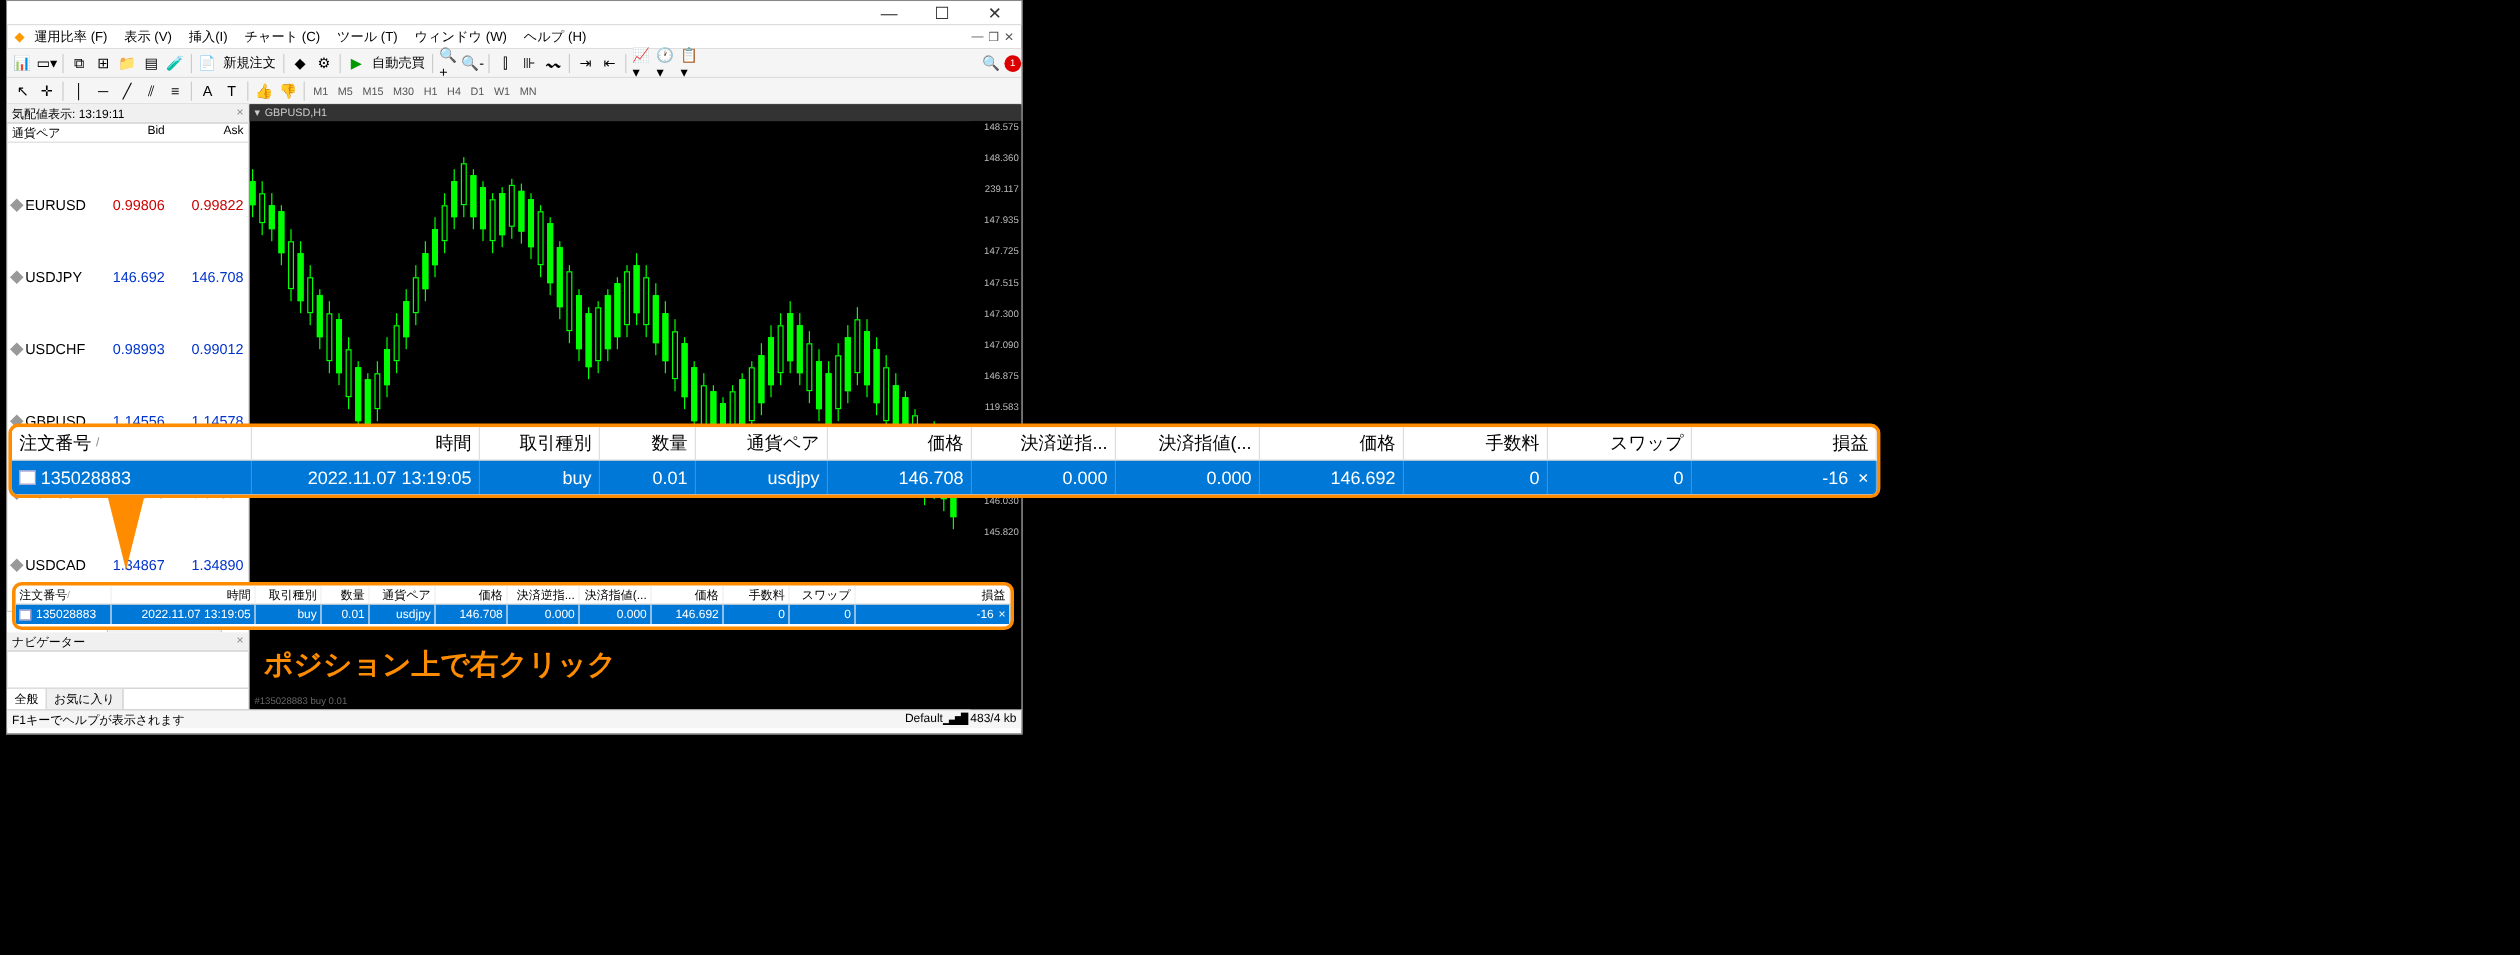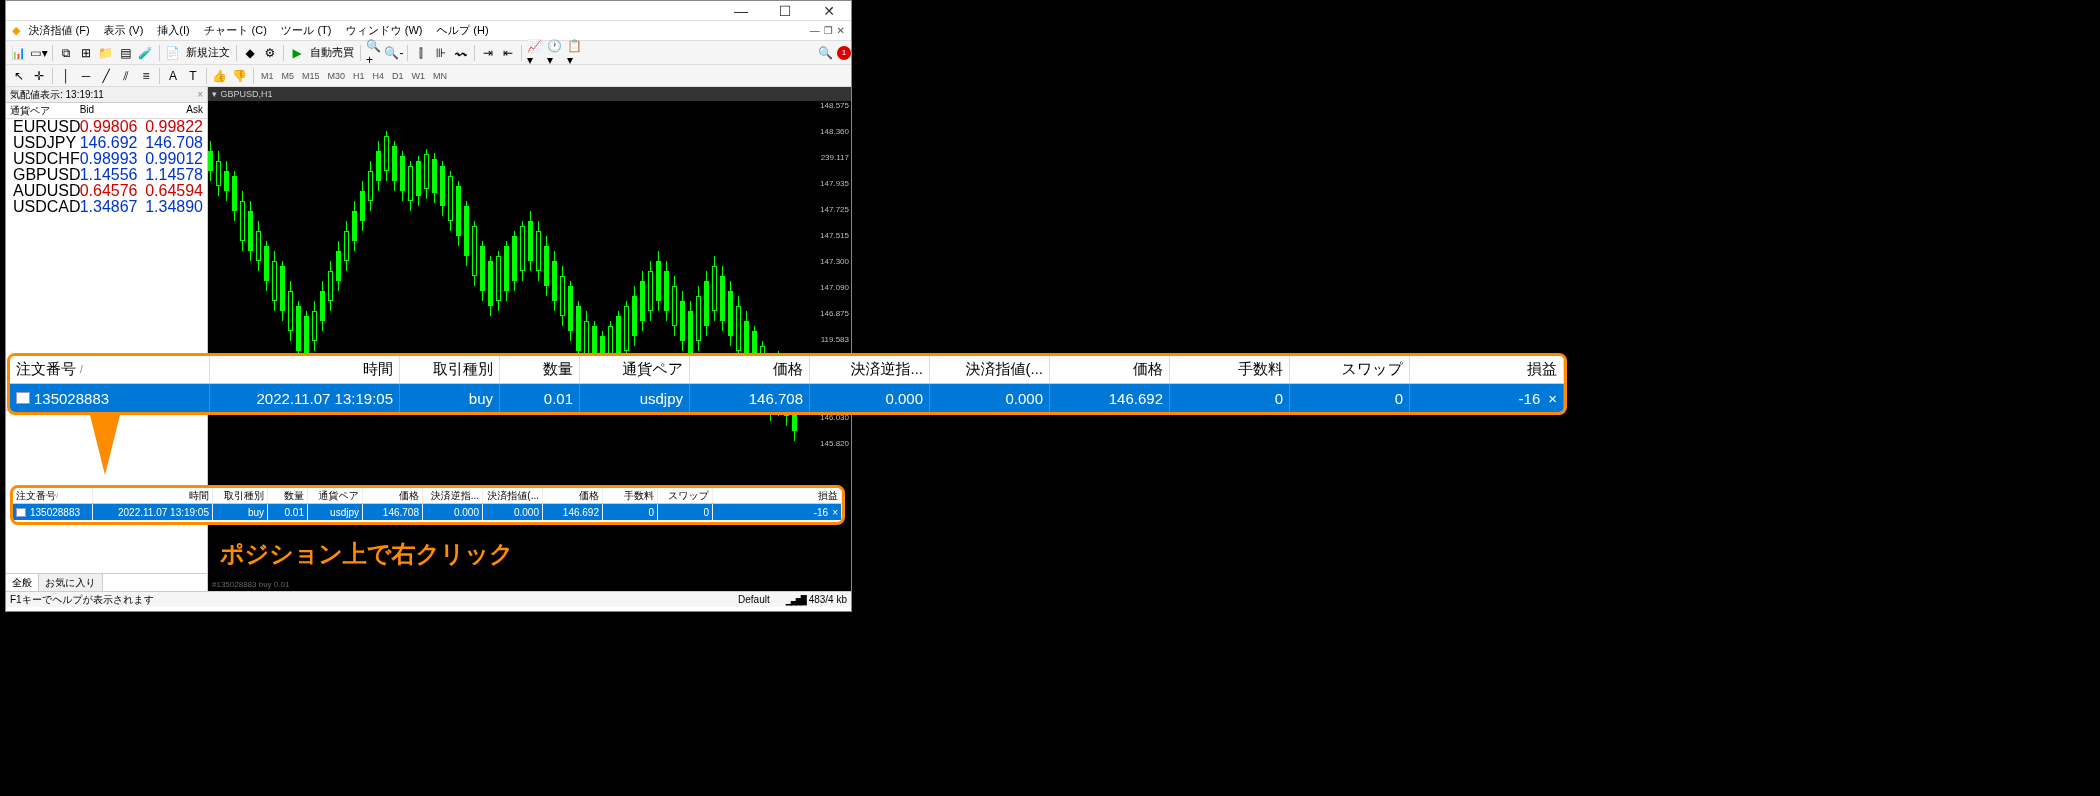--- a/index.html
+++ b/index.html
@@ -19,23 +19,23 @@
 .tb-text { font-size: 11px; padding: 0 2px; }
 .toolbar2 { height: 22px; display: flex; align-items: center; gap: 2px; padding-left: 4px; border-bottom: 1px solid #ddd; background: #f5f5f5; }
 .tf-btn { font-size: 9px; padding: 1px 3px; color: #555; }
 .main-area { display: flex; height: calc(100% - 106px); }
 .left-panel { width: 202px; display: flex; flex-direction: column; border-right: 1px solid #ccc; }
 .panel-header { height: 16px; background: #f0f0f0; border-bottom: 1px solid #ccc; font-size: 10px; padding-left: 4px; display: flex; align-items: center; justify-content: space-between; }
 .panel-header .close-x { padding-right: 4px; color: #888; }
 .watch-head { display: flex; height: 16px; font-size: 10px; border-bottom: 1px solid #ddd; }
 .watch-head > div { padding: 1px 4px; }
 .wh-sym { width: 70px; }
-.wh-bid { width: 66px; text-align: left; }
+.wh-bid { width: 66px; text-align: right; }
 .wh-ask { width: 66px; text-align: right; }
-.watch-row { display: flex; height: 16px; font-size: 16px; align-items: center; }
+.watch-row { display: flex; height: 16px; font-size: 12px; align-items: center; margin-top: 44px; }
 .watch-row .sym { width: 70px; padding-left: 4px; display: flex; align-items: center; gap: 3px; }
 .watch-row .bid { width: 66px; text-align: right; padding-right: 4px; }
 .watch-row .ask { width: 66px; text-align: right; padding-right: 4px; }
 .dia { width: 8px; height: 8px; transform: rotate(45deg); background: #999; display: inline-block; }
 .blue { color: #0033cc; }
 .red { color: #cc0000; }
 .panel-tabs { height: 18px; border-top: 1px solid #ccc; display: flex; font-size: 10px; }
 .ptab { padding: 2px 6px; border-right: 1px solid #ccc; background: #f0f0f0; }
 .ptab.active { background: #fff; }
 .nav-area { flex: 1; }
@@ -47,21 +47,21 @@
 .candle { position: absolute; width: 5px; }
 .cwick { position: absolute; left: 2px; width: 1px; background: #0f0; }
 .cbody { position: absolute; left: 0; width: 5px; }
 .cbody.up { background: #0f0; border: 1px solid #0f0; }
 .cbody.dn { background: #000; border: 1px solid #0f0; }
 .chart-info { position: absolute; left: 4px; bottom: 2px; color: #666; font-size: 8px; }
 .bottom-tabs { height: 18px; border-top: 1px solid #ccc; display: flex; font-size: 9px; background: #f0f0f0; overflow: hidden; }
 .btab { padding: 2px 4px; border-right: 1px solid #ccc; white-space: nowrap; }
 .btab.active { background: #fff; }
 .status-bar { height: 16px; border-top: 1px solid #ccc; display: flex; align-items: center; font-size: 10px; padding: 0 4px; background: #f5f5f5; justify-content: space-between; }
-.status-right { display: flex; gap: 16px; align-items: center; }
+.status-right { display: flex; gap: 0; align-items: center; }
 .bars-ico { font-family: monospace; letter-spacing: -1px; }
 
 
 .callout-large { position: absolute; top: 353px; left: 7px; width: 1560px; height: 62px; border: 3px solid #ff8c00; border-radius: 8px; background: #fff; overflow: hidden; z-index: 10; }
 .cl-head { display: flex; height: 28px; background: #fff; border-bottom: 1px solid #ccc; font-size: 15px; align-items: center; }
 .cl-head > div { padding: 0 6px; border-right: 1px solid #ddd; height: 100%; display: flex; align-items: center; }
 .cl-row { display: flex; height: 28px; background: #0078d7; color: #fff; font-size: 15px; align-items: center; }
 .cl-row > div { padding: 0 6px; height: 100%; display: flex; align-items: center; border-right: 1px solid rgba(255,255,255,0.2); }
 .c1 { width: 200px; justify-content: flex-start; }
 .c2 { width: 190px; justify-content: flex-end; }
@@ -111,21 +111,21 @@
   <div class="title-bar">
     <div class="title-controls">
       <span>—</span>
       <span>☐</span>
       <span>✕</span>
     </div>
   </div>
 
   <div class="menu-bar">
     <span style="color:#f90;">◆</span>
-    <span class="menu-item">決済指値 (F)</span>
+    <span class="menu-item">運用比率 (F)</span>
     <span class="menu-item">表示 (V)</span>
     <span class="menu-item">挿入(I)</span>
     <span class="menu-item">チャート (C)</span>
     <span class="menu-item">ツール (T)</span>
     <span class="menu-item">ウィンドウ (W)</span>
     <span class="menu-item">ヘルプ (H)</span>
     <span class="menu-spacer"></span>
     <div class="mdi-icons">
       <span>—</span>
       <span>❐</span>

